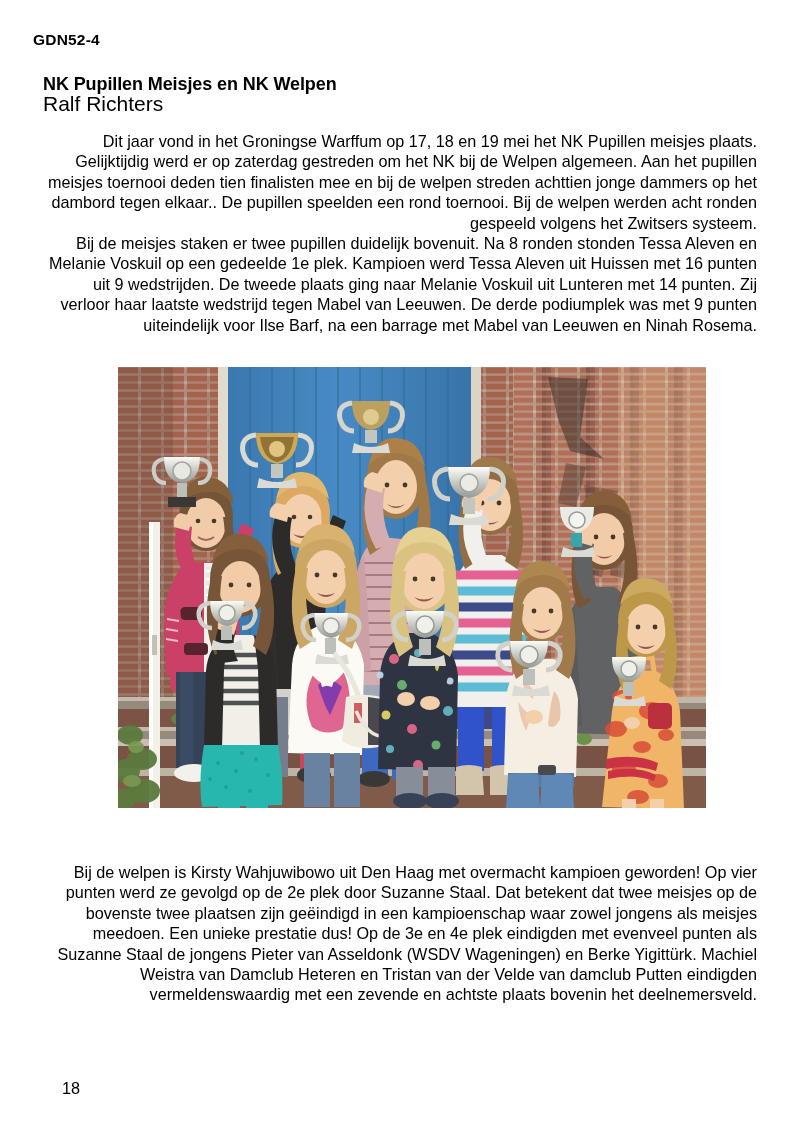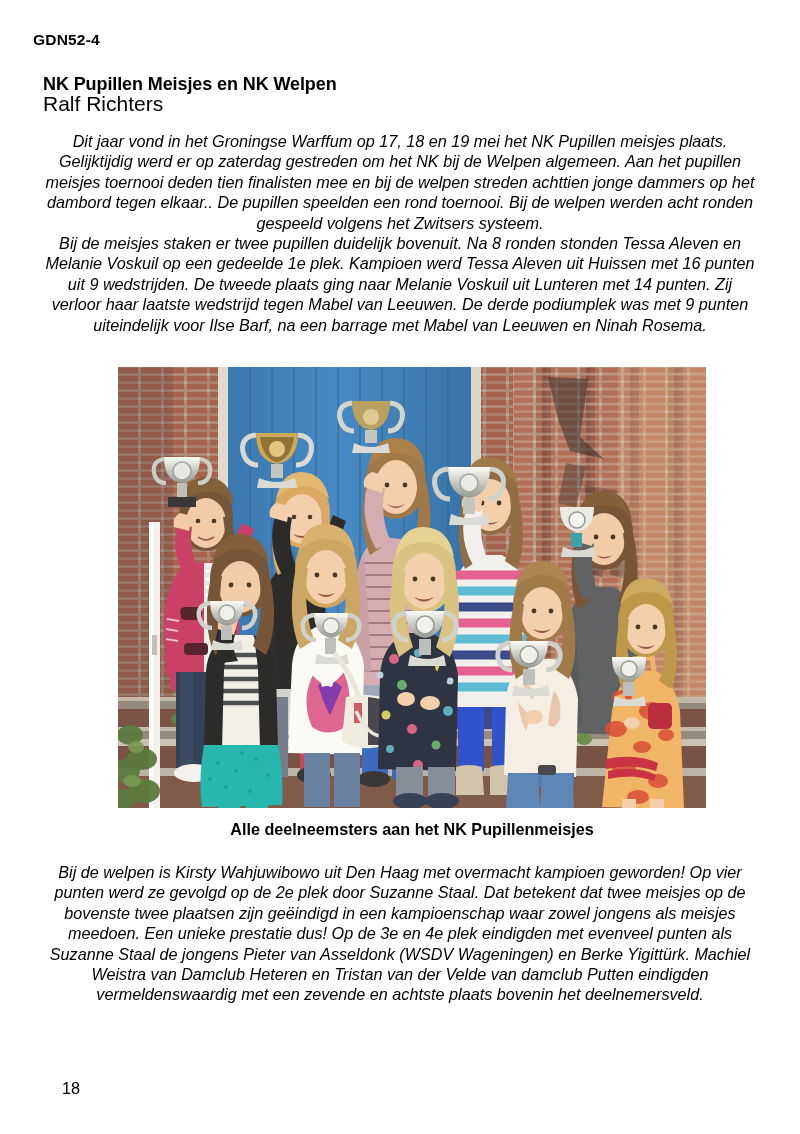--- a/index.html
+++ b/index.html
@@ -50,23 +50,22 @@
     font-weight: normal;
   }
 
   
   .para {
     position: absolute;
     left: 43px;
     width: 714px;
     font-size: 16.2px;
     line-height: 20.4px;
-    text-align: center;
+    text-align: right;
     white-space: pre-line;
-    font-style: italic;
   }
   .para-intro { top: 131px; }
   .para-meisjes { top: 233px; }
   .para-welpen { top: 862px; }
 
   
   .photo-wrap {
     position: absolute;
     left: 118px;
     top: 367px;
@@ -563,19 +562,18 @@
           <path d="M497 329 q15 7 29 0 l2 10 -33 0z" fill="#d8dad4"></path>
         </g>
         <rect x="504" y="432" width="14" height="9" fill="#f3cda8"></rect>
         <rect x="532" y="432" width="14" height="9" fill="#f3cda8"></rect>
       </g>
 
       <rect x="0" y="0" width="588" height="441" fill="#fff0d8" opacity="0.07"></rect>
     </svg>
   </div>
 
-  <div class="caption">Alle deelneemsters aan het NK Pupillenmeisjes</div>
 
   <div class="para para-welpen">Bij de welpen is Kirsty Wahjuwibowo uit Den Haag met overmacht kampioen geworden! Op vier punten werd ze gevolgd op de 2e plek door Suzanne Staal. Dat betekent dat twee meisjes op de bovenste twee plaatsen zijn geëindigd in een kampioenschap waar zowel jongens als meisjes meedoen. Een unieke prestatie dus! Op de 3e en 4e plek eindigden met evenveel punten als Suzanne Staal de jongens Pieter van Asseldonk (WSDV Wageningen) en Berke Yigittürk. Machiel Weistra van Damclub Heteren en Tristan van der Velde van damclub Putten eindigden vermeldenswaardig met een zevende en achtste plaats bovenin het deelnemersveld.</div>
 
   <div class="page-number">18</div>
 
 </div>
 
 </body></html>

